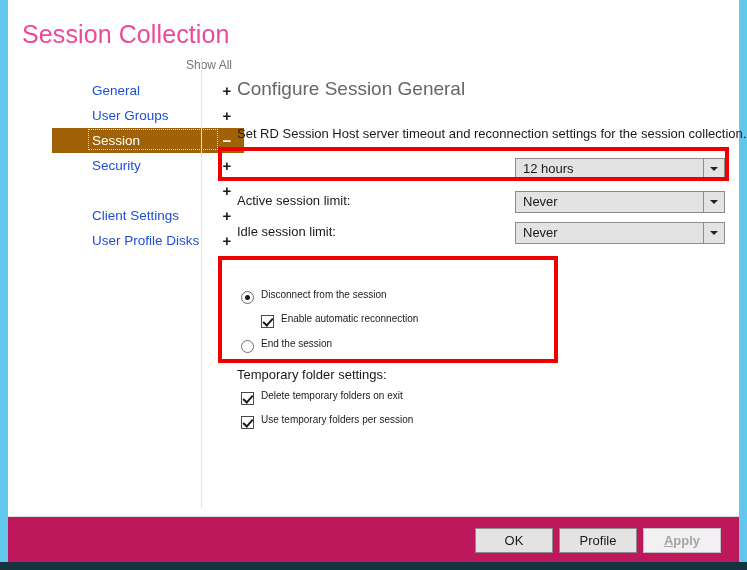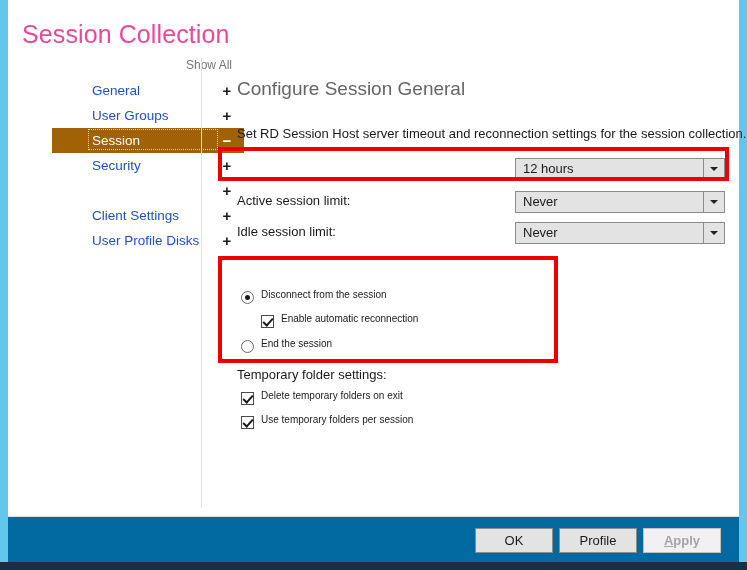--- a/index.html
+++ b/index.html
@@ -282,21 +282,21 @@
     pointer-events: none;
   }
 
   
   #footer {
     position: absolute;
     left: 8px;
     top: 516px;
     width: 731px;
     height: 46px;
-    background: #0369a1;
+    background: #be185d;
     border-top: 1px solid #dedede;
     box-sizing: border-box;
   }
   .footer-btn {
     position: absolute;
     top: 11px;
     width: 78px;
     height: 25px;
     background: #e3e3e3;
     border: 1px solid #8c8c8c;

